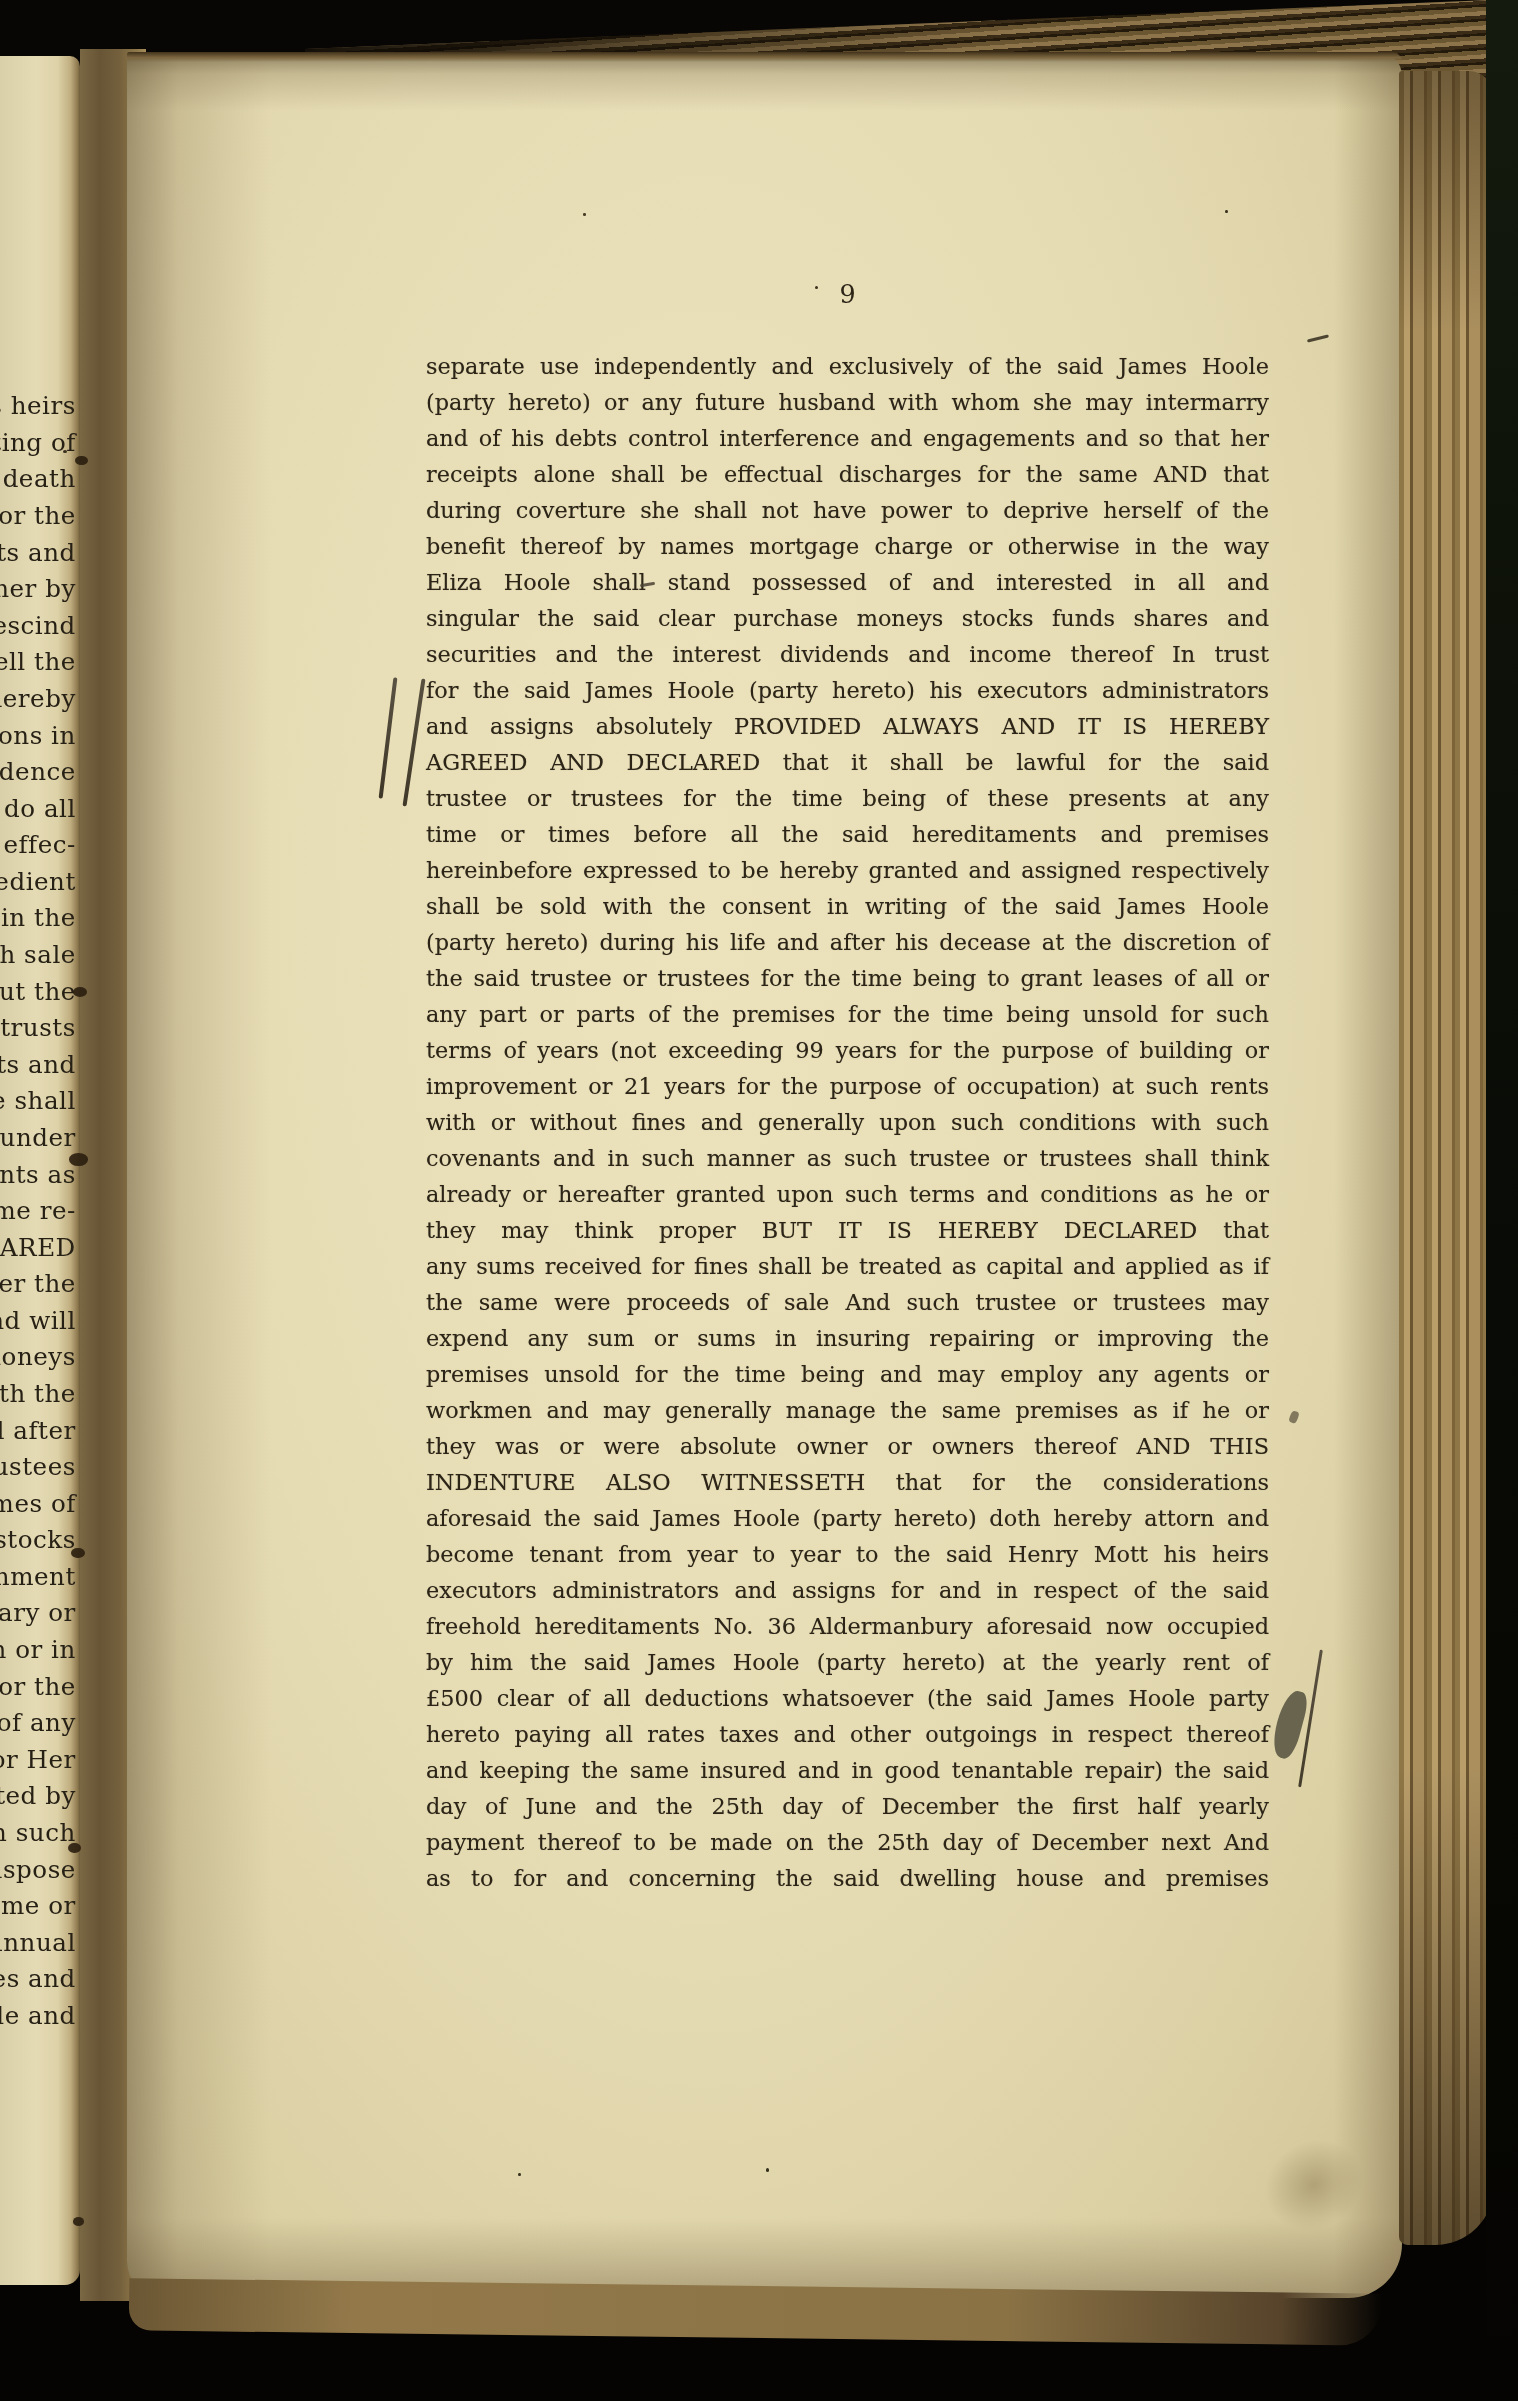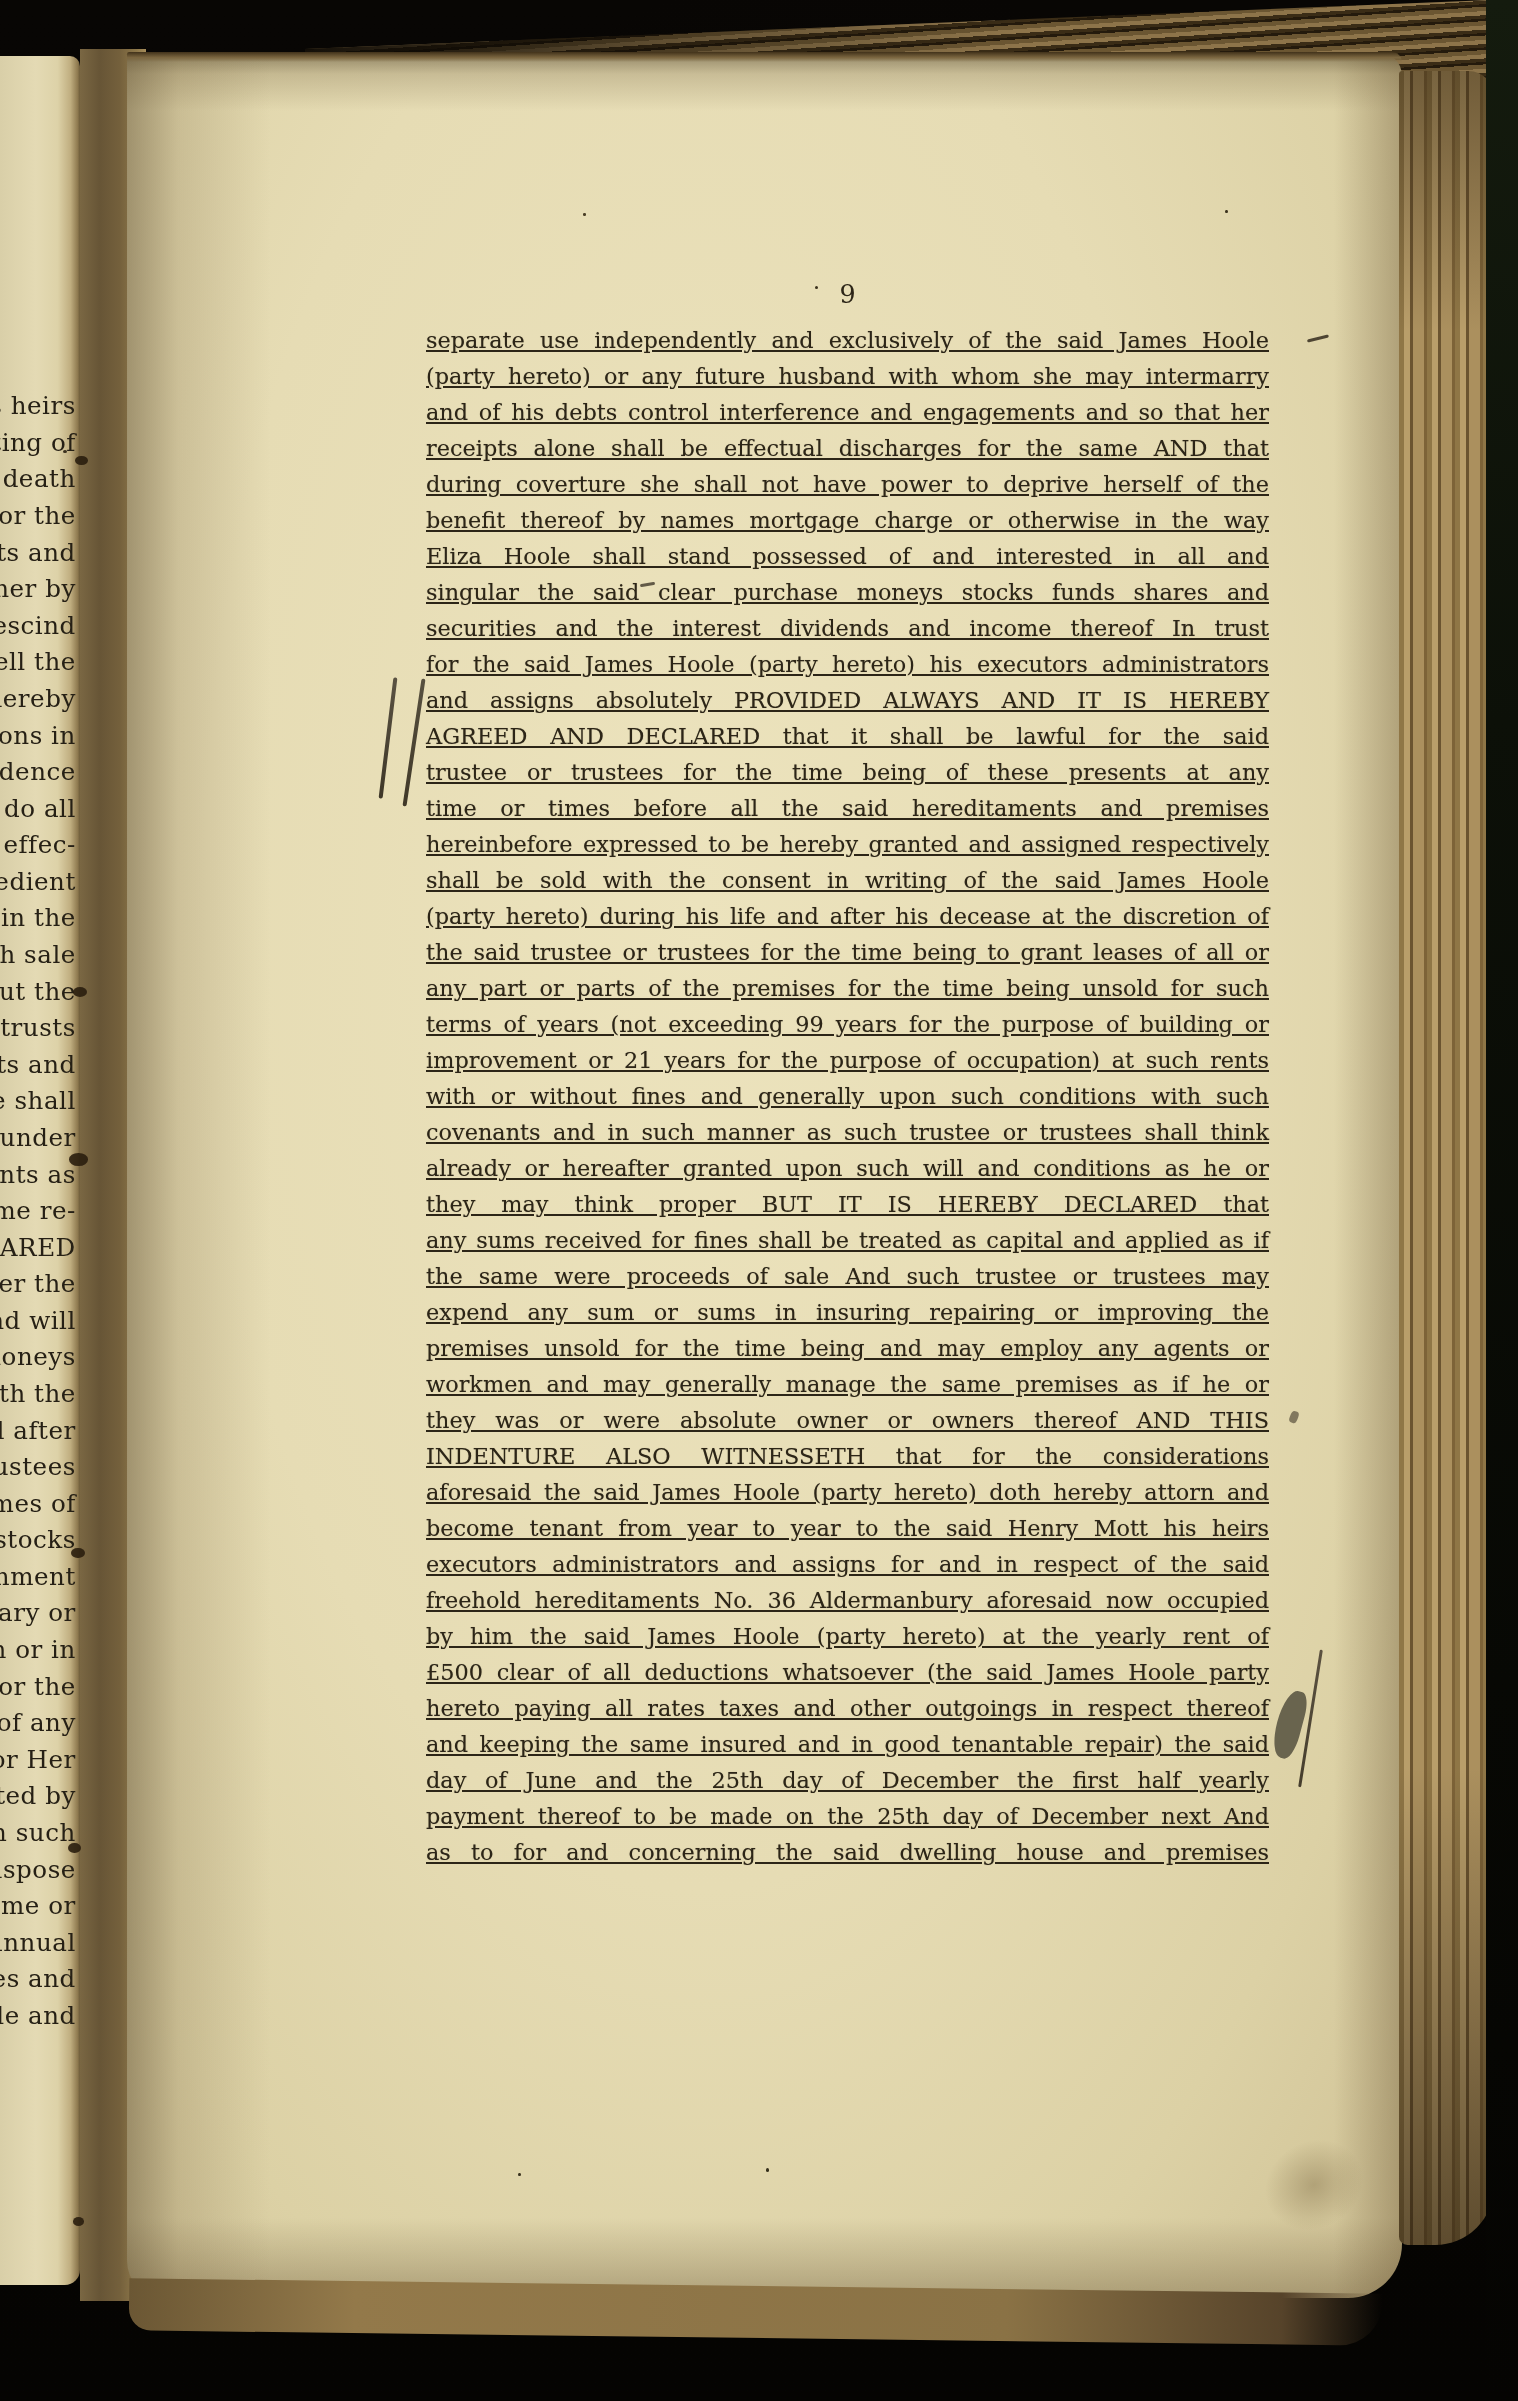--- a/index.html
+++ b/index.html
@@ -77,23 +77,22 @@
     border-radius:0 0 42px 22px;
     transform:rotate(.7deg);
   }
 
   
   .page-number{
     position:absolute;left:426px;top:279px;width:843px;
     text-align:center;font-size:25.4px;color:#2c2517;
   }
   .text-block{
-    position:absolute;left:426px;top:322px;width:843px;
+    position:absolute;left:426px;top:348px;width:843px;
     color:#2c2517;
-    text-decoration:underline;
   }
   .text-line{
     height:36px;line-height:36px;font-size:22.4px;
     text-align:justify;text-align-last:justify;
     text-shadow:0 0 0.8px rgba(44,37,23,.35);
   }
 
   
   .mark{position:absolute;}
   .dbl-stroke-1{left:386px;top:677px;width:4.2px;height:122px;border-radius:3.4px;
@@ -210,21 +209,21 @@
       <div class="text-line">time or times before all the said hereditaments and premises</div>
       <div class="text-line">hereinbefore expressed to be hereby granted and assigned respectively</div>
       <div class="text-line">shall be sold with the consent in writing of the said James Hoole</div>
       <div class="text-line">(party hereto) during his life and after his decease at the discretion of</div>
       <div class="text-line">the said trustee or trustees for the time being to grant leases of all or</div>
       <div class="text-line">any part or parts of the premises for the time being unsold for such</div>
       <div class="text-line">terms of years (not exceeding 99 years for the purpose of building or</div>
       <div class="text-line">improvement or 21 years for the purpose of occupation) at such rents</div>
       <div class="text-line">with or without fines and generally upon such conditions with such</div>
       <div class="text-line">covenants and in such manner as such trustee or trustees shall think</div>
-      <div class="text-line">already or hereafter granted upon such will and conditions as he or</div>
+      <div class="text-line">already or hereafter granted upon such terms and conditions as he or</div>
       <div class="text-line">they may think proper BUT IT IS HEREBY DECLARED that</div>
       <div class="text-line">any sums received for fines shall be treated as capital and applied as if</div>
       <div class="text-line">the same were proceeds of sale And such trustee or trustees may</div>
       <div class="text-line">expend any sum or sums in insuring repairing or improving the</div>
       <div class="text-line">premises unsold for the time being and may employ any agents or</div>
       <div class="text-line">workmen and may generally manage the same premises as if he or</div>
       <div class="text-line">they was or were absolute owner or owners thereof AND THIS</div>
       <div class="text-line">INDENTURE ALSO WITNESSETH that for the considerations</div>
       <div class="text-line">aforesaid the said James Hoole (party hereto) doth hereby attorn and</div>
       <div class="text-line">become tenant from year to year to the said Henry Mott his heirs</div>

